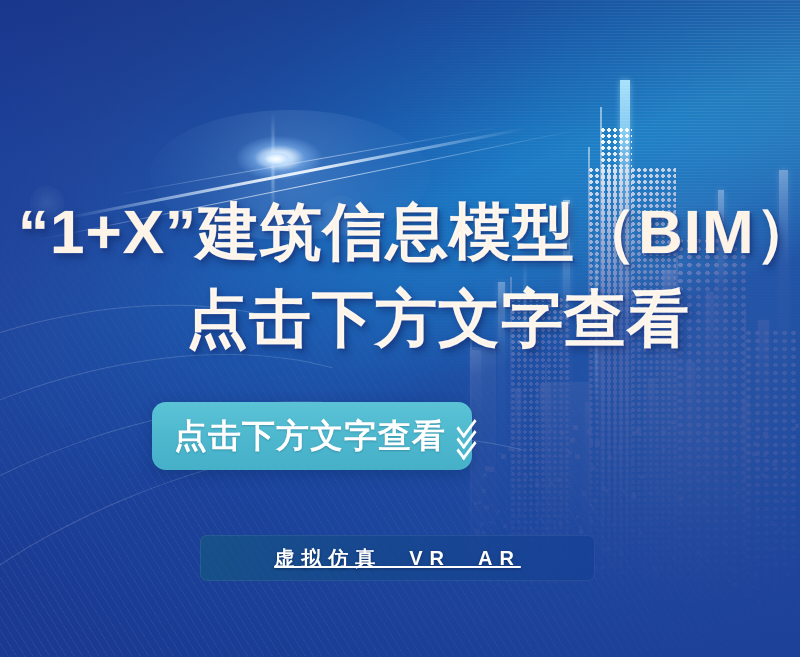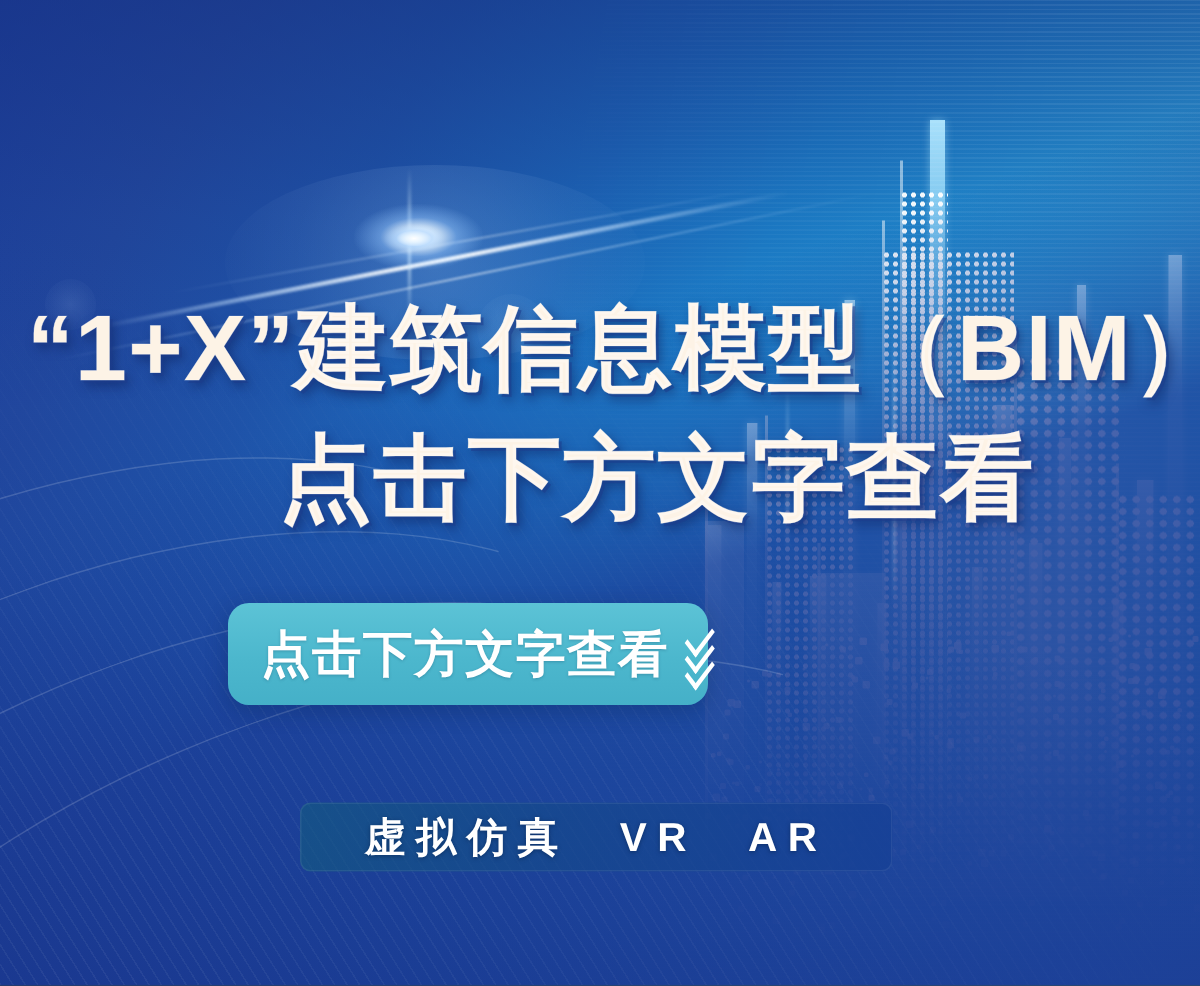--- a/index.html
+++ b/index.html
@@ -171,23 +171,24 @@
   
   .tagbar{
     position:absolute;left:200px;top:535px;
     width:395px;height:46px;
     background:linear-gradient(90deg, rgba(19,90,128,.62) 0%, rgba(21,72,140,.70) 45%, rgba(22,64,150,.80) 100%);
     border-radius:7px;
     display:flex;align-items:center;justify-content:center;
     box-shadow:inset 0 0 0 1px rgba(255,255,255,.07);
   }
   .tag-text{
-    color:#ffffff;font-weight:bold;font-size:27px;
+    color:#ffffff;font-weight:bold;font-size:20px;
     letter-spacing:7px;white-space:nowrap;
     text-shadow:0 1px 3px rgba(5,30,70,.55);
+    text-decoration:underline;
   }
 </style>
 </head>
 <body>
 
 <div id="poster">
 
   <div class="layer bg-base"></div>
   <div class="layer bg-topdark"></div>
 

